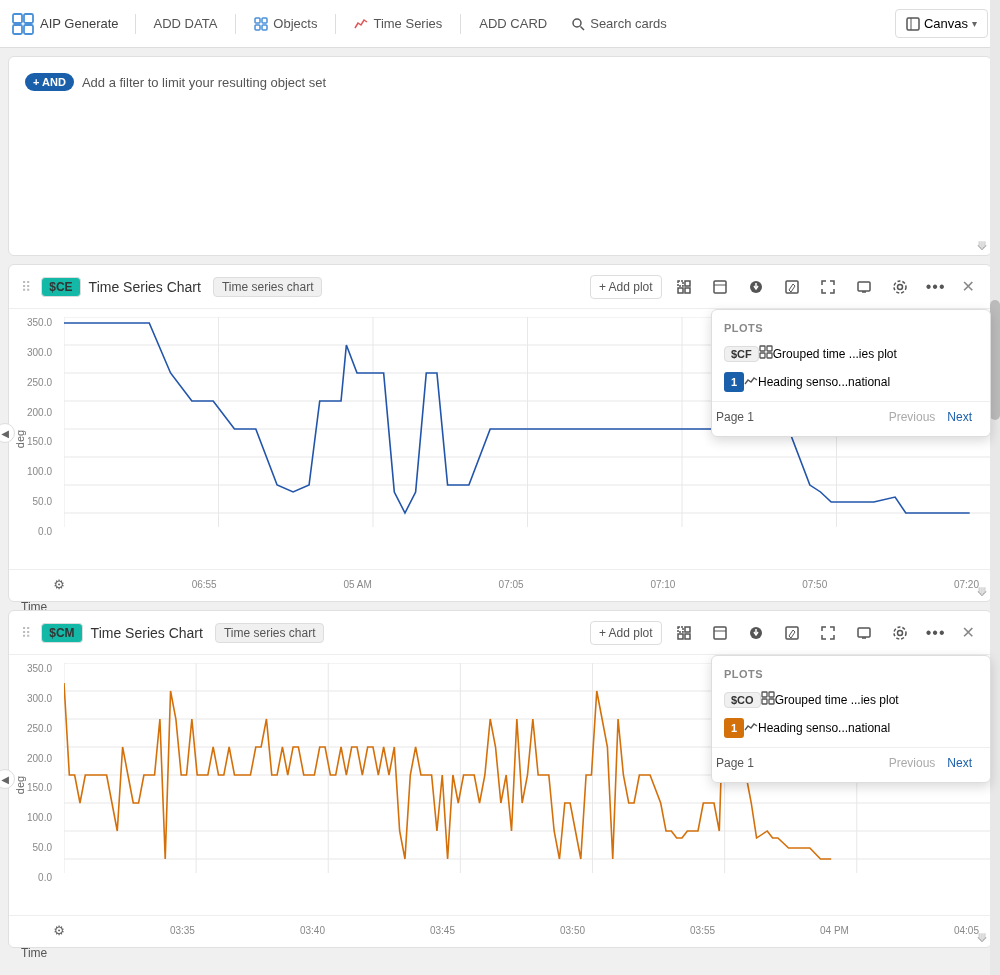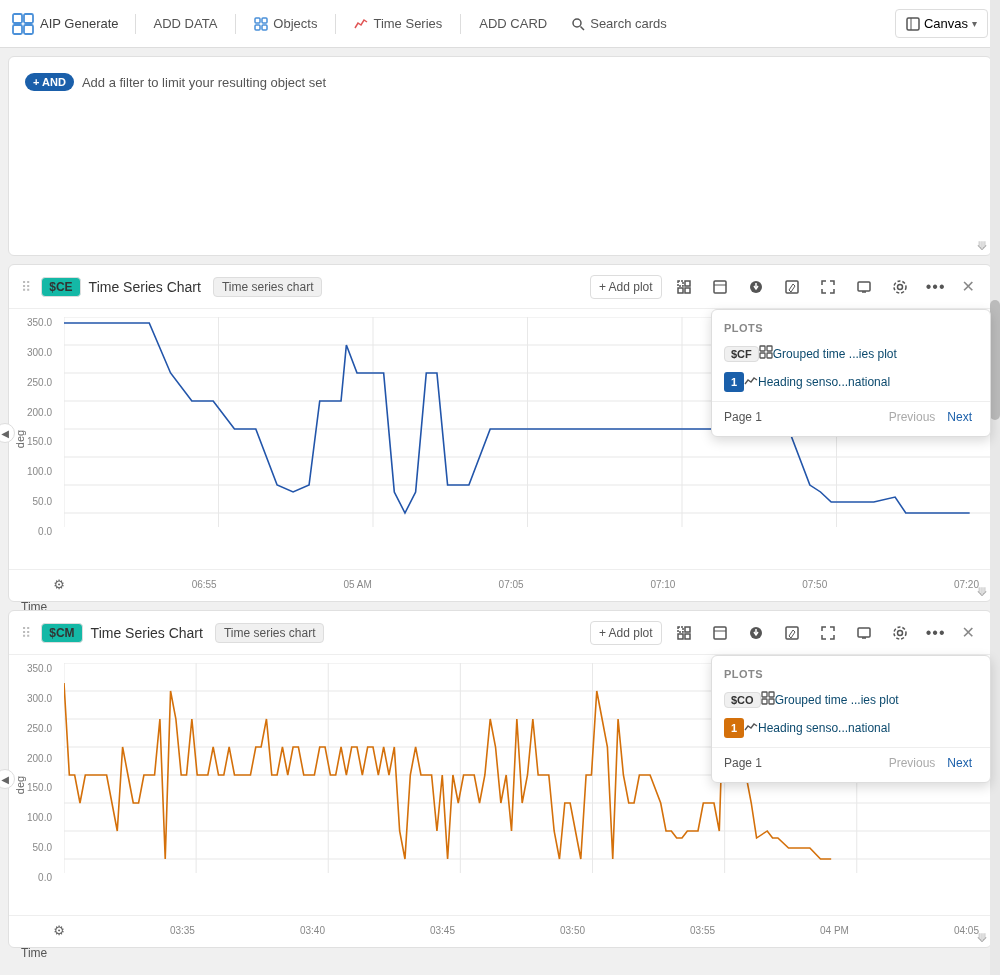--- a/index.html
+++ b/index.html
@@ -297,38 +297,38 @@
       font-size: 11px;
       font-weight: 600;
       color: #333;
     }
     .plot-icon {
       font-size: 13px;
       color: #555;
     }
     .plot-label {
       font-size: 12px;
-      color: #0c4a6e;
+      color: #000000;
     }
     .plot-number-badge {
       background: #1a5faa;
       color: #fff;
       border-radius: 3px;
       width: 20px; height: 20px;
       display: flex; align-items: center; justify-content: center;
       font-size: 11px;
       font-weight: 700;
     }
     .plot-number-badge.orange {
       background: #d4700a;
     }
     .plots-footer {
       display: flex;
       align-items: center;
-      padding: 6px 12px 2px 12px;
+      padding: 6px 12px 2px 4px;
       border-top: 1px solid #eee;
       margin-top: 4px;
       text-align: right;
     }
     .plots-page-label {
       font-size: 12px;
       color: #555;
     }
     .plots-footer-spacer { flex: 1; }
     .plots-nav-btn {

